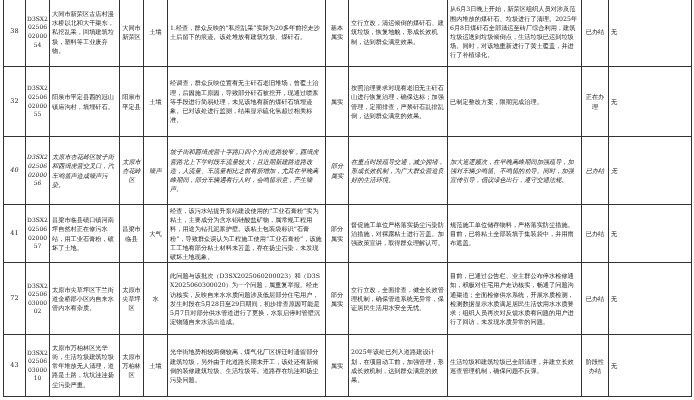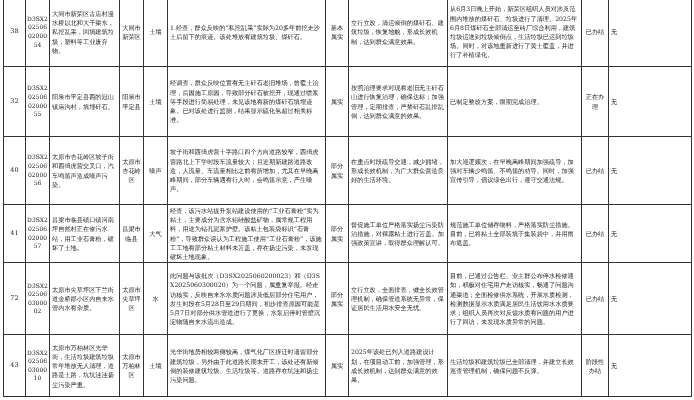--- a/index.html
+++ b/index.html
@@ -4,21 +4,21 @@
 <style>
   html, body { margin:0; padding:0; background:#ffffff; }
   body { width:694px; height:400px; overflow:hidden; font-family:"DejaVu Serif", "Liberation Serif", serif; color:#222; }
   table { border-collapse:collapse; table-layout:fixed; width:688px; margin-left:3px; margin-top:-3px; }
   td { border:1px solid #333; font-size:6.2px; line-height:9.2px; padding:1px 2px; vertical-align:middle; word-break:break-all; overflow:hidden; }
   td.c { text-align:center; }
   td.num { text-align:center; font-size:6.5px; }
   td.code { text-align:center; font-size:6px; line-height:8.6px; padding:1px 1px; }
   tr.r38 { height:69px; }
   tr.r39 { height:70px; }
-  tr.r40 { height:68px; }
+  tr.r40 { height:68px;font-style:italic; }
   tr.r41 { height:57px; }
   tr.r42 { height:72px; }
   tr.r43 { height:62px; }
 </style>
 </head>
 <body>
 
 <table>
   <colgroup>
     <col style="width:22px">

